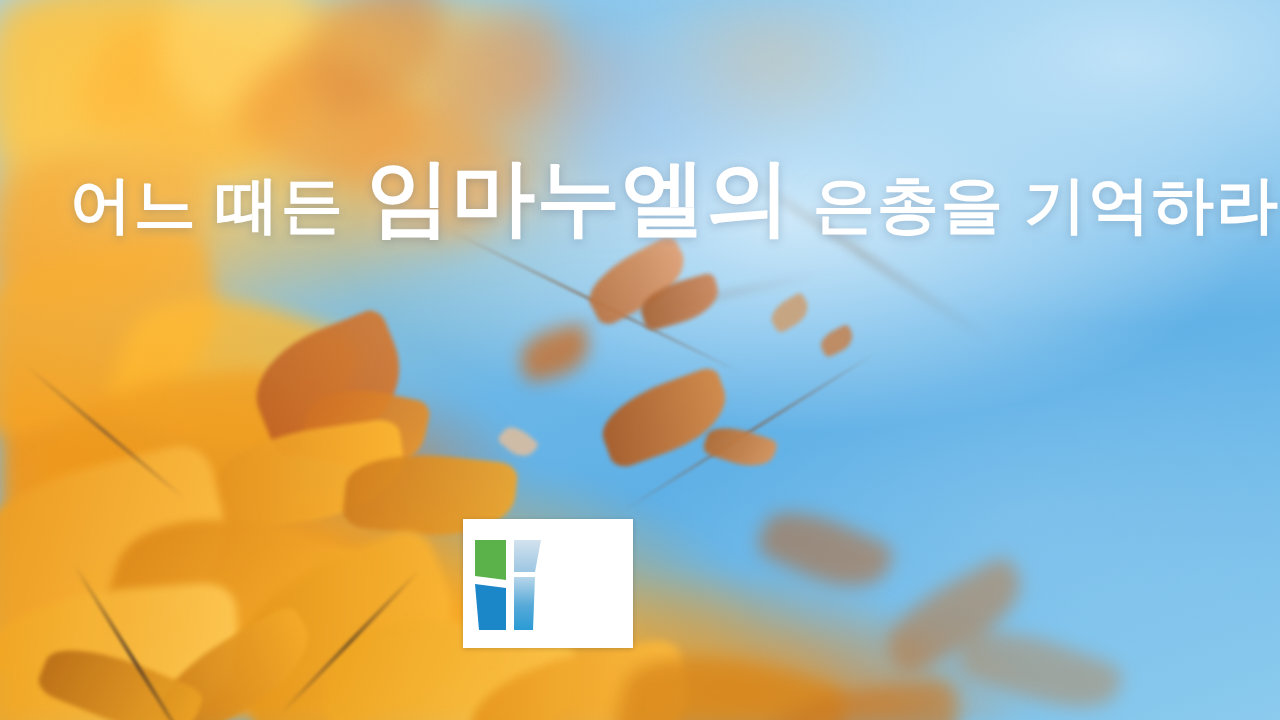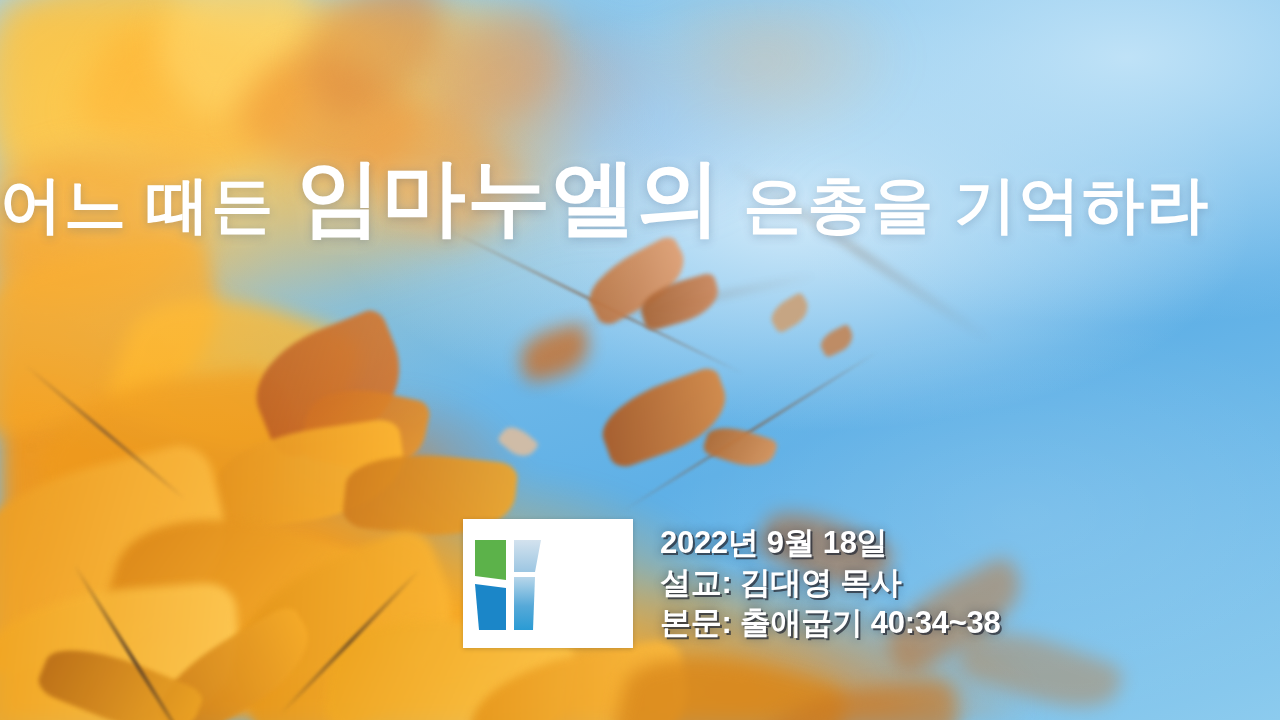--- a/index.html
+++ b/index.html
@@ -85,21 +85,21 @@
       radial-gradient(ellipse 54% 52% at 14% 26%, rgba(255,214,120,.34) 0%, rgba(255,214,120,0) 72%),
       radial-gradient(ellipse 40% 40% at 80% 72%, rgba(255,255,255,.10) 0%, rgba(255,255,255,0) 72%);
   }
 
   
   #title {
     position: absolute;
     left: 0;
     right: 0;
     top: 152px;
-    text-align: left;
+    text-align: right;
     color: #ffffff;
     font-size: 70px;
     line-height: 1.08;
     font-weight: 700;
     letter-spacing: 2px;
     white-space: nowrap;
     text-shadow:
       0 2px 10px rgba(60,90,130,.30),
       0 0 26px rgba(255,255,255,.22);
   }
@@ -258,19 +258,14 @@
 
         <path d="M2,48 L33,52 L33,94 L6,94 Z" fill="#1b86c8"></path>
 
         <path d="M41,4 L68,4 L62,36 L41,36 Z" fill="url(#g-lt)"></path>
 
         <path d="M41,41 L62,41 L60,94 L41,94 Z" fill="url(#g-lb)"></path>
       </svg>
     </div>
   </div>
 
-  <div id="info">
-    <span class="line">2022년 9월 18일</span>
-    <span class="line">설교: 김대영 목사</span>
-    <span class="line">본문: 출애굽기 40:34~38</span>
-  </div>
 
 </div>
 
 </body></html>

